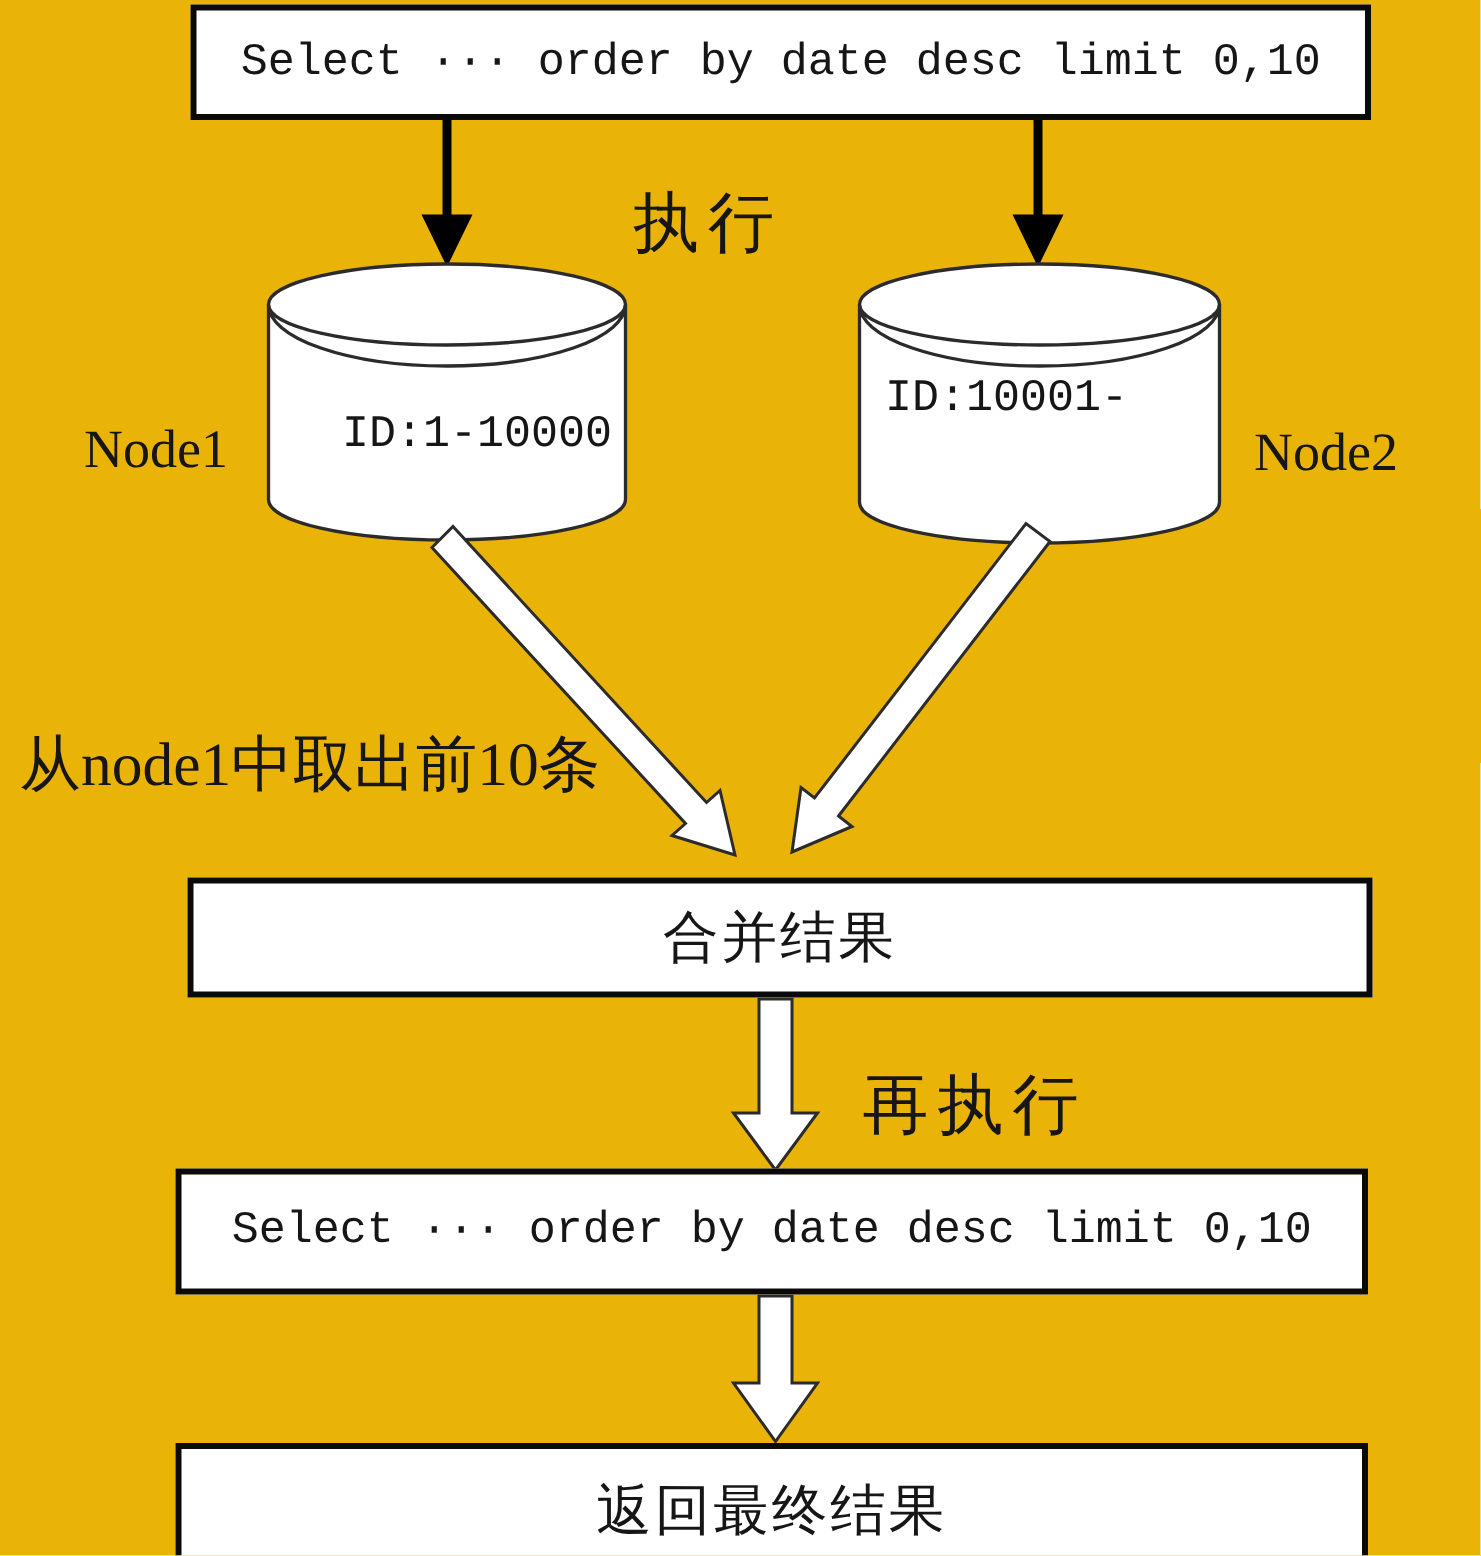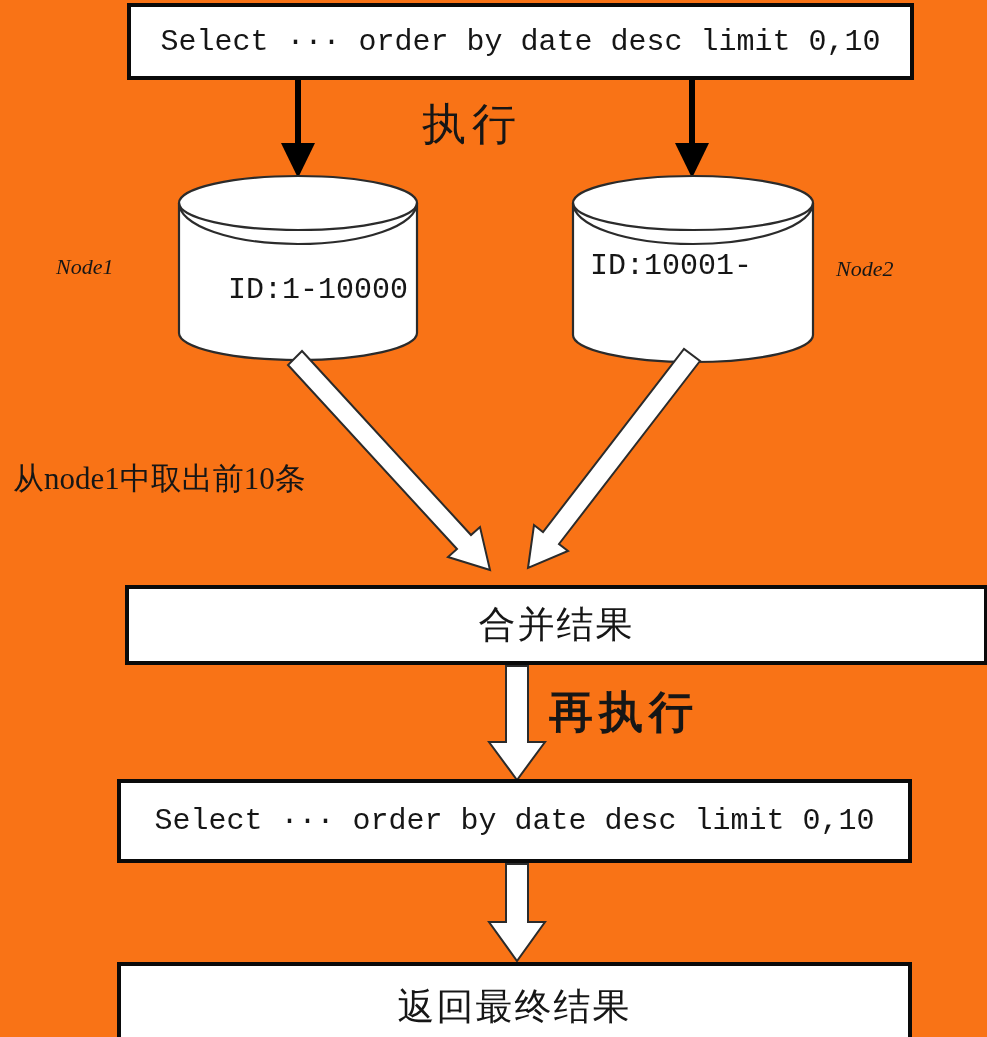--- a/index.html
+++ b/index.html
@@ -1,33 +1,33 @@
 <!DOCTYPE html>
 <html><head>
 <meta charset="utf-8">
 <style>
   html,body{margin:0;padding:0;background:#ffffff;}
   #stage{
-    position:relative;width:987px;height:1037px;background:#f97316;
+    position:relative;width:987px;height:1037px;background:#eab308;
     overflow:hidden;font-family:"Liberation Serif","DejaVu Serif",serif;color:#111;
   }
   #diagram-svg{position:absolute;left:0;top:0;width:987px;height:1037px;}
   .box{
     position:absolute;box-sizing:border-box;border:4px solid #0a0a0a;background:#ffffff;
     display:flex;align-items:center;justify-content:center;text-align:center;
   }
   .sql-text{
     font-family:"Liberation Mono","DejaVu Sans Mono",monospace;
     font-size:30px;white-space:nowrap;color:#161616;
   }
   .cjk-big{font-size:37px;letter-spacing:2px;color:#161616;}
-  .float-label{position:absolute;white-space:nowrap;color:#161616;}
+  .float-label{position:absolute;white-space:nowrap;color:#161616;margin-top:24px;}
   .exec-label{font-size:44px;letter-spacing:6px;}
-  .fetch-label{font-size:31px;}
-  .node-label{font-size:22px;font-family:"Liberation Serif","DejaVu Serif",serif;font-style:italic;}
+  .fetch-label{font-size:41px;}
+  .node-label{font-size:36px;font-family:"Liberation Serif","DejaVu Serif",serif;}
   .id-text{
     position:absolute;text-align:center;
     font-family:"Liberation Mono","DejaVu Sans Mono",monospace;
     font-size:30px;color:#161616;line-height:44px;white-space:nowrap;
   }
 </style>
 </head>
 <body>
 
 <div id="stage">
@@ -82,25 +82,25 @@
   <div class="float-label node-label" style="left:56px;top:254px;">Node1</div>
   <div class="float-label node-label" style="left:836px;top:256px;">Node2</div>
 
   <div class="id-text" style="left:179px;top:268px;width:278px;">ID:1-10000</div>
   <div class="id-text" style="left:573px;top:244px;width:196px;">
     <span style="display:block;">ID:10001-</span>
   </div>
 
   <div class="float-label fetch-label" style="left:13px;top:458px;">从node1中取出前10条</div>
 
-  <div class="box" style="left:125px;top:585px;width:863px;height:80px;">
+  <div class="box" style="left:125px;top:585px;width:790px;height:80px;">
     <span class="cjk-big">合并结果</span>
   </div>
 
-  <div class="float-label exec-label" style="left:549px;top:683px;font-weight:bold;">再执行</div>
+  <div class="float-label exec-label" style="left:575px;top:683px;">再执行</div>
 
   <div class="box" style="left:117px;top:779px;width:795px;height:84px;">
     <span class="sql-text">Select ··· order by date desc limit 0,10</span>
   </div>
 
   <div class="box" style="left:117px;top:962px;width:795px;height:85px;align-items:flex-start;">
     <span class="cjk-big" style="margin-top:16px;">返回最终结果</span>
   </div>
 
 </div>

